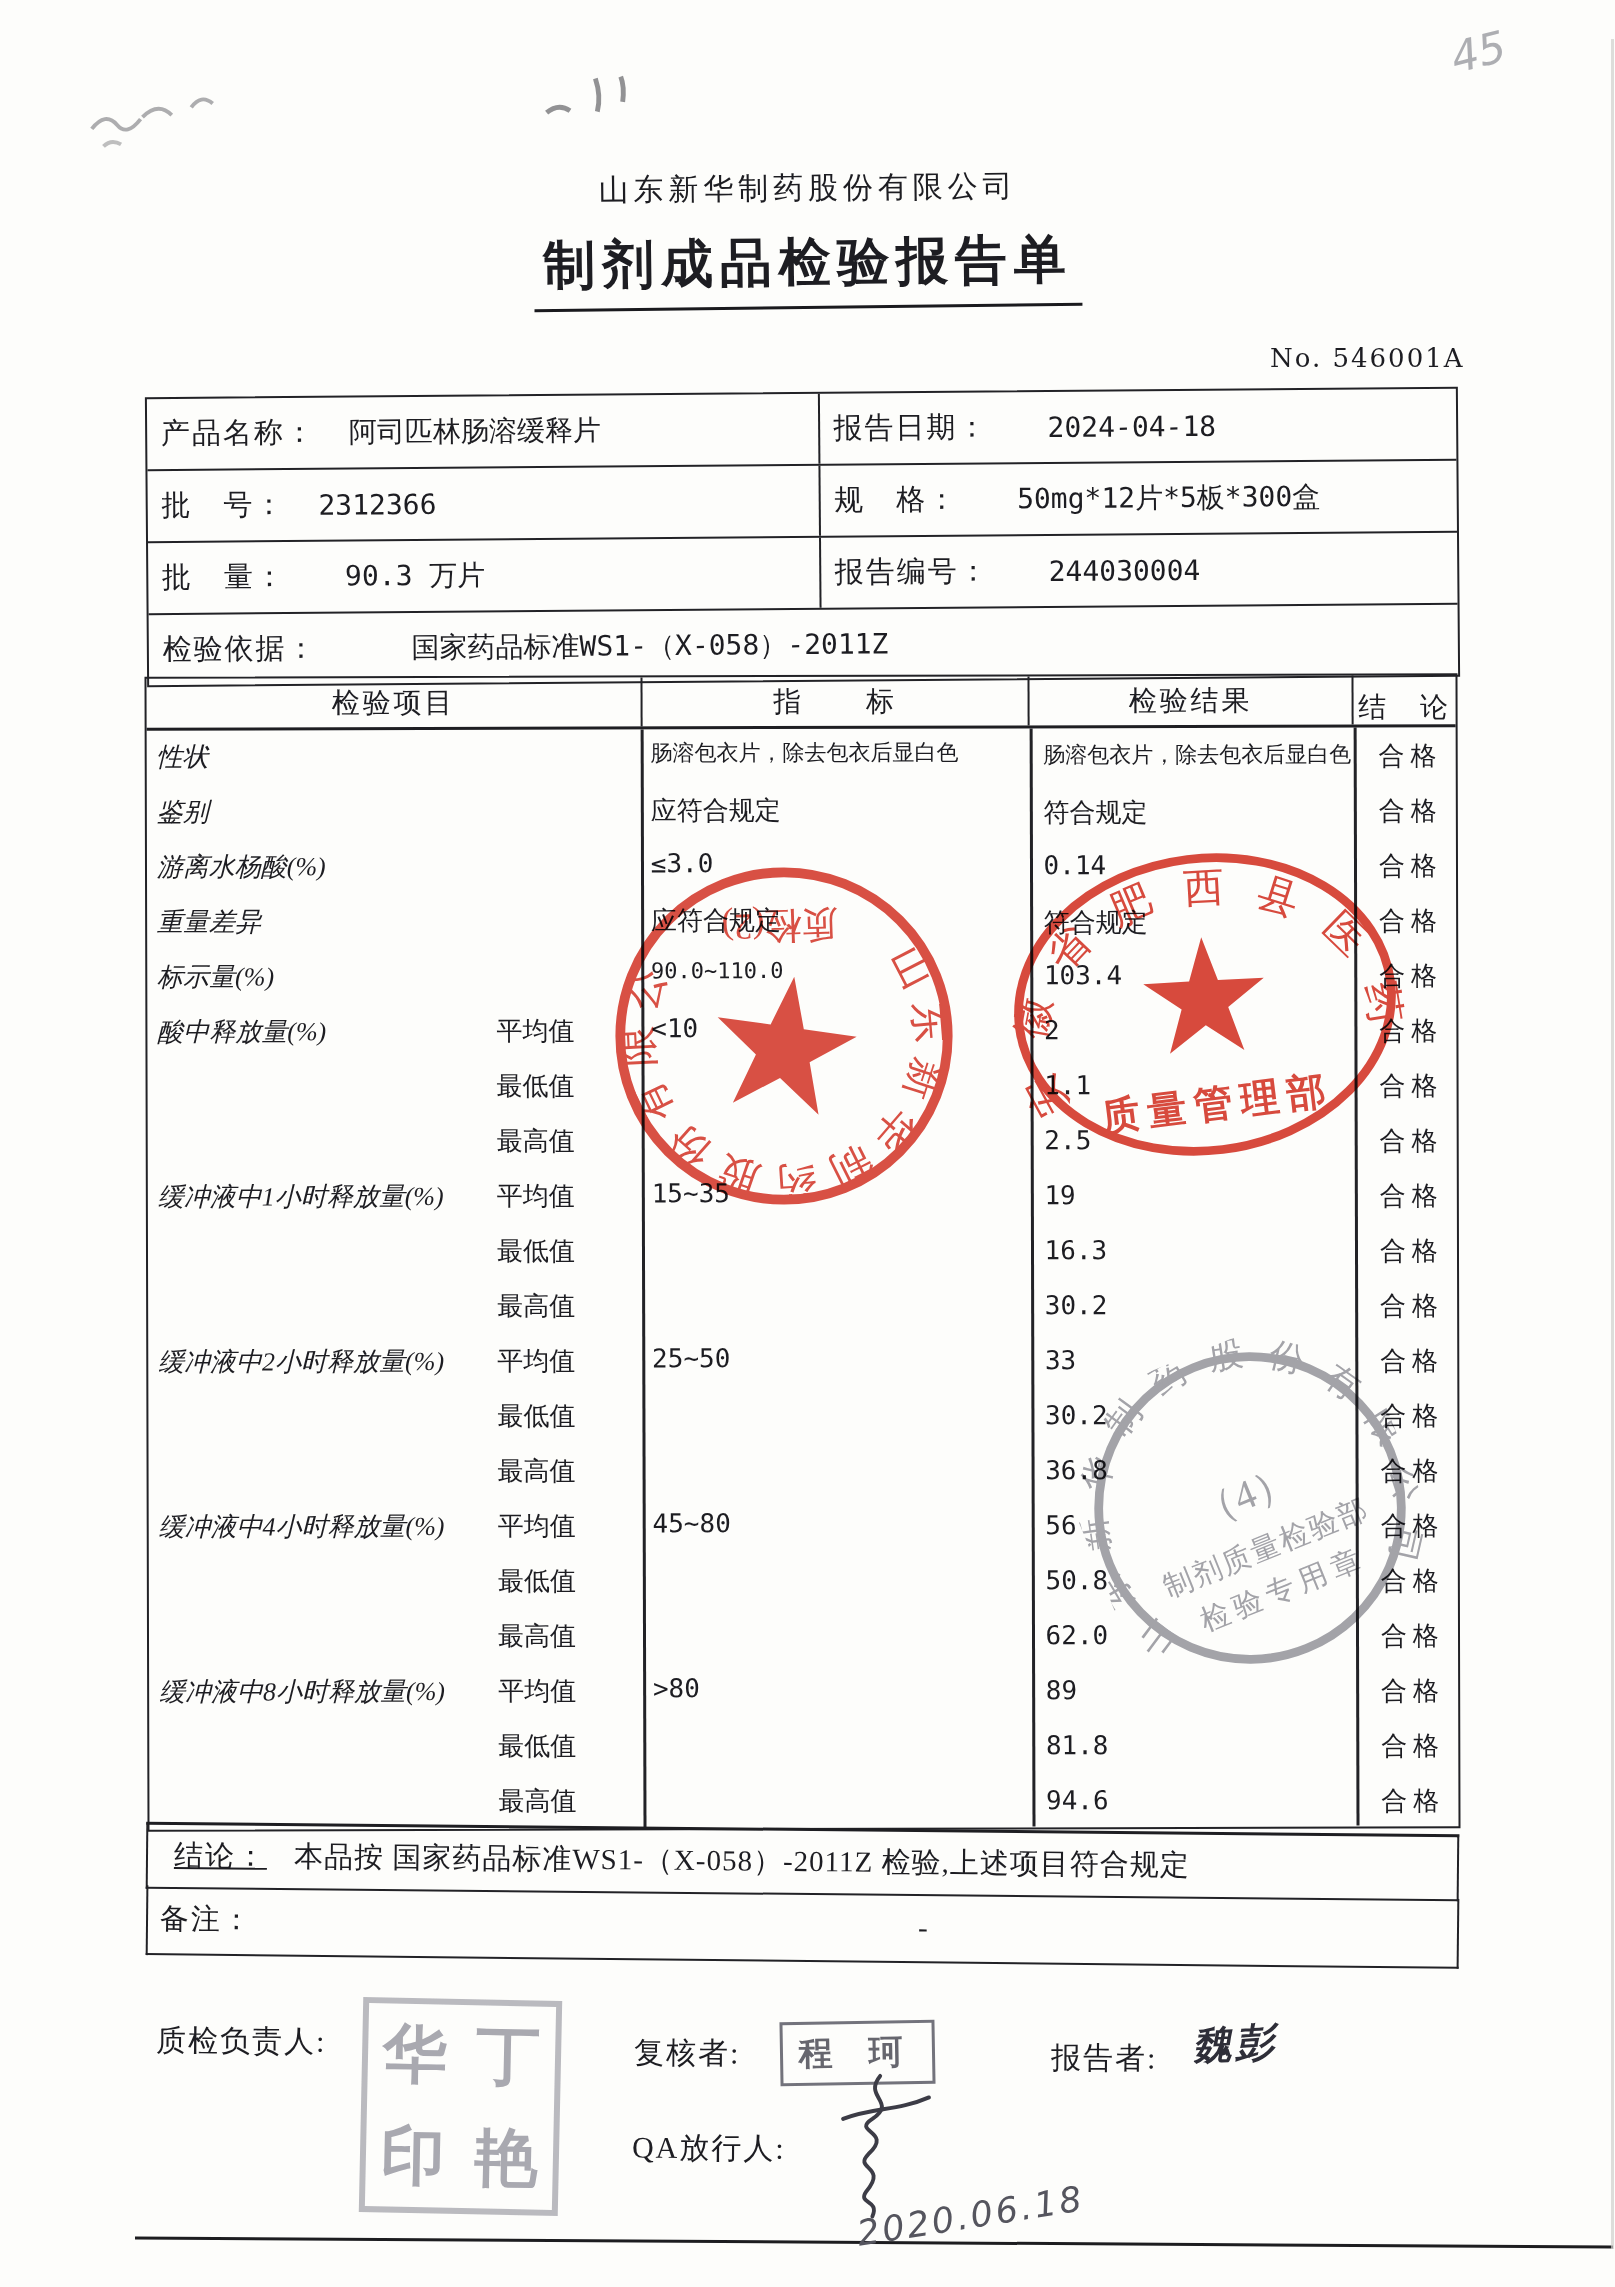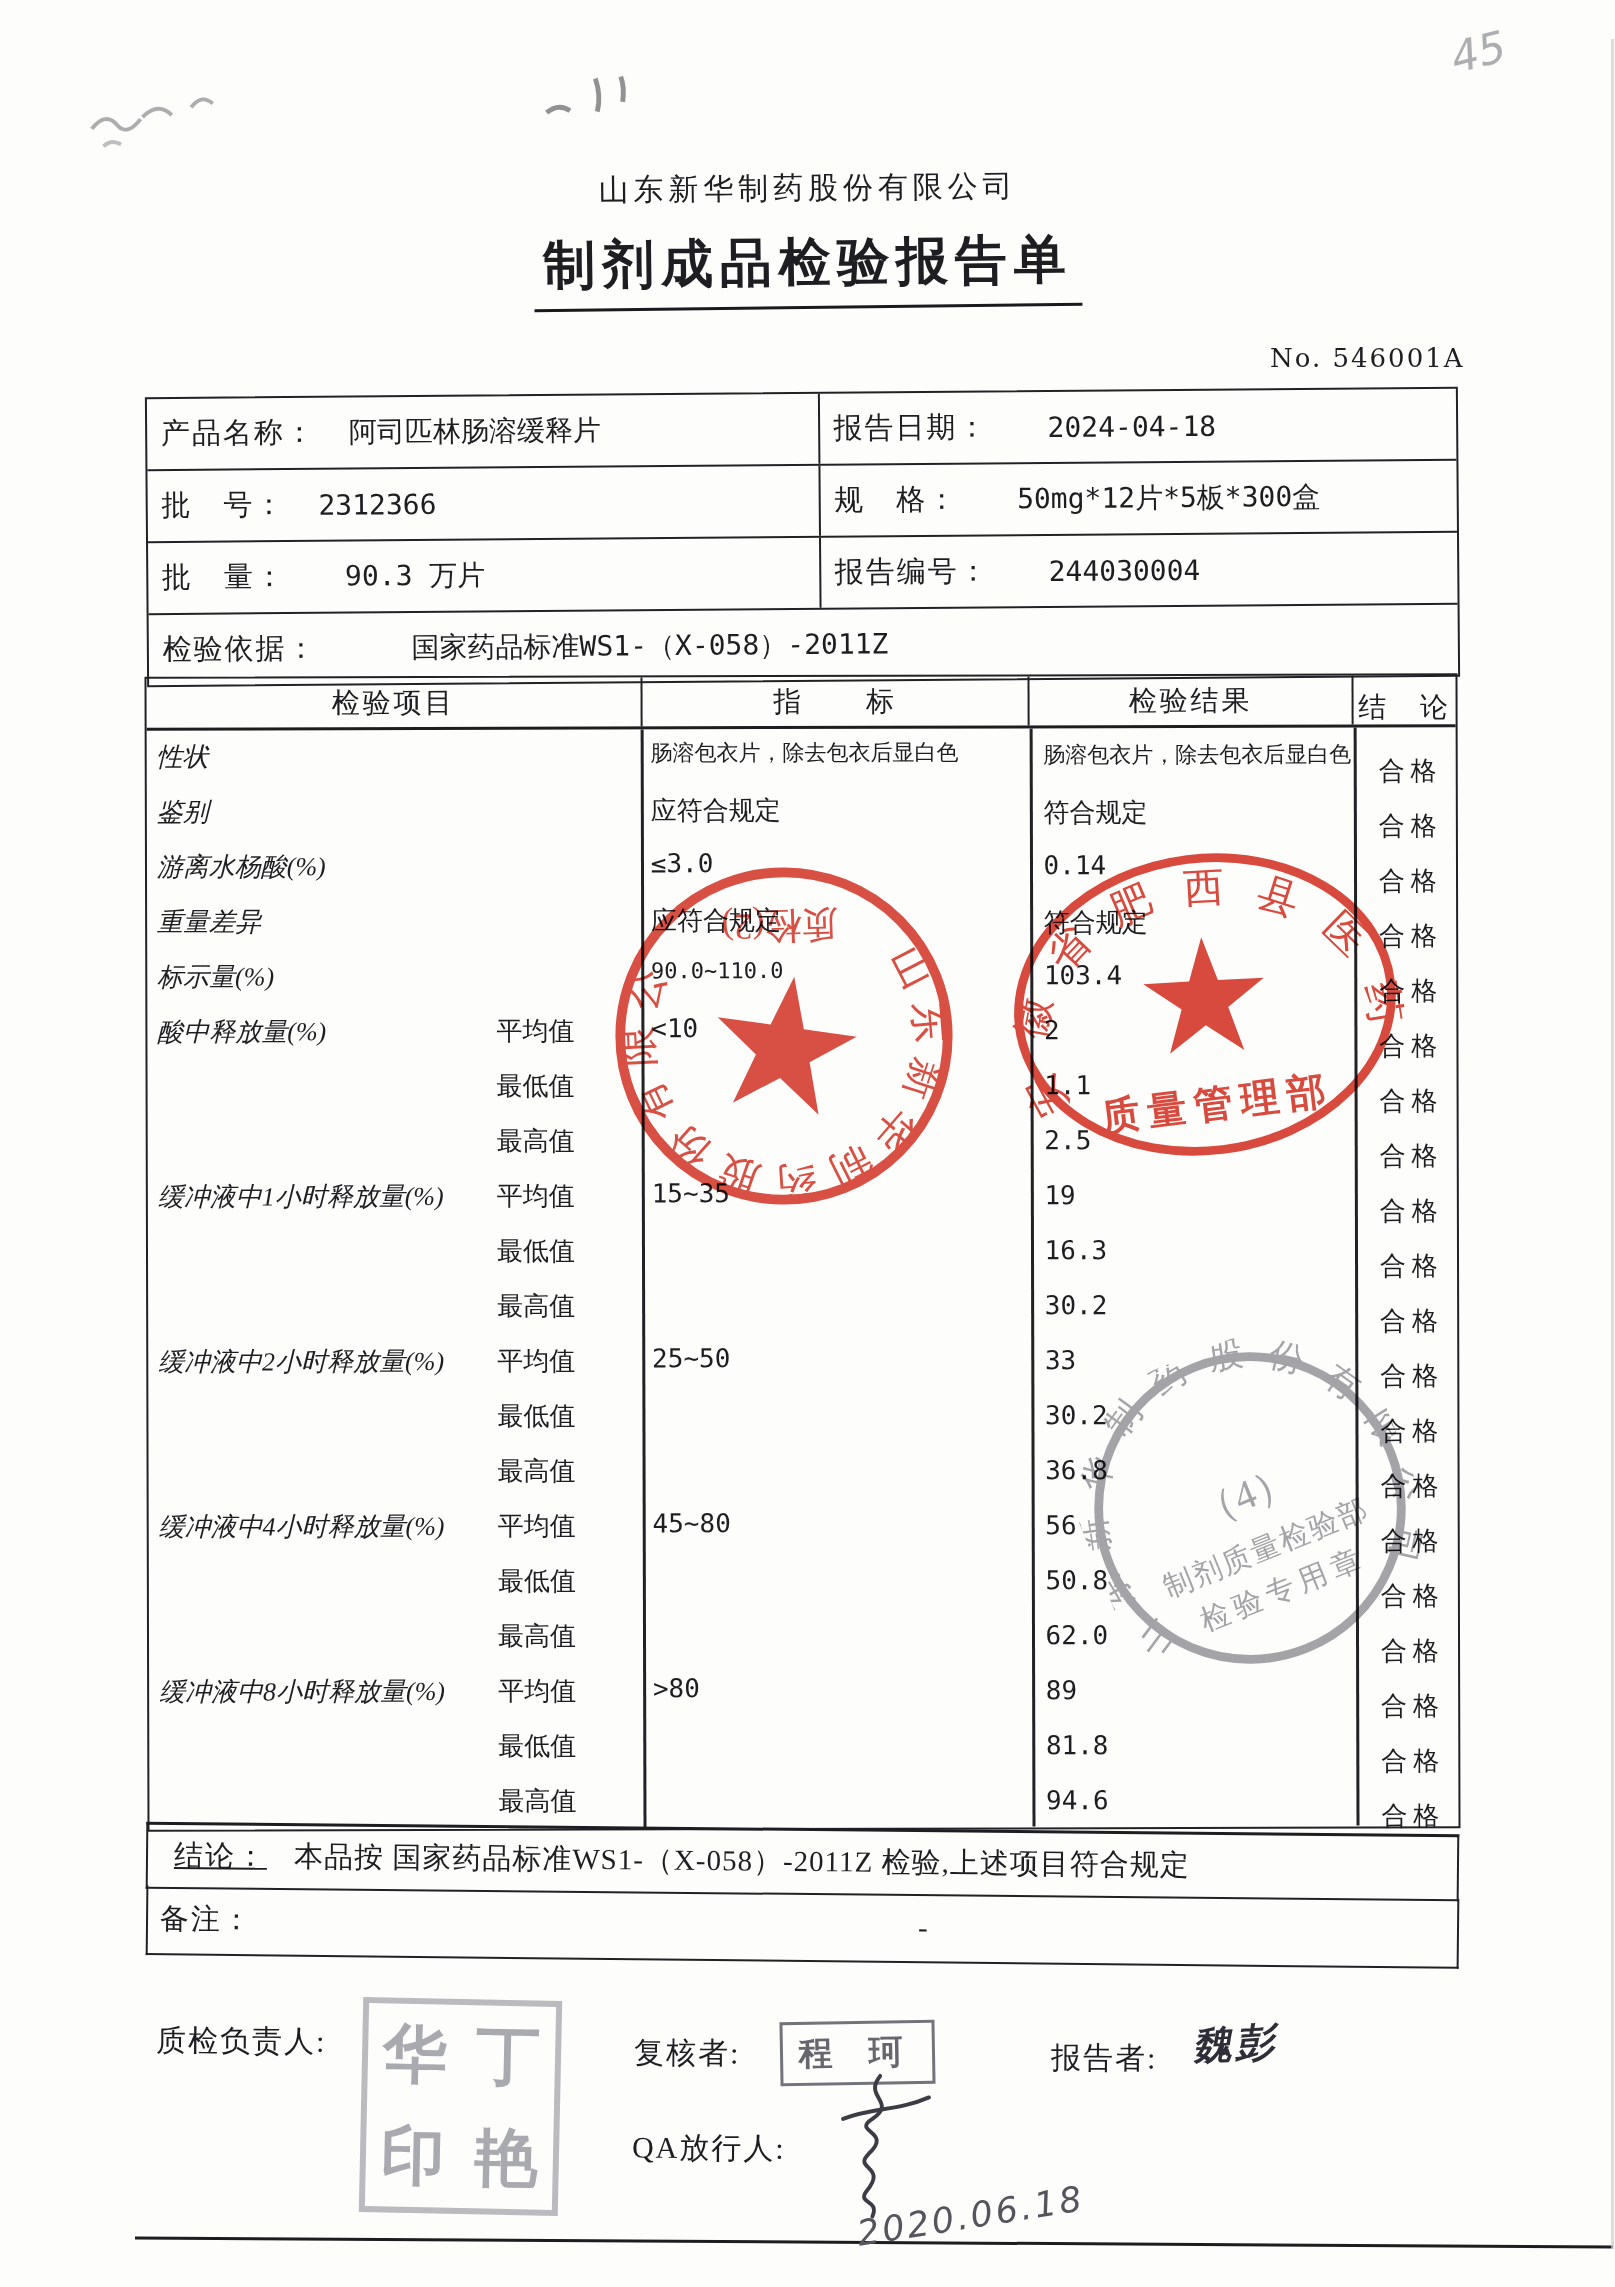--- a/index.html
+++ b/index.html
@@ -38,21 +38,21 @@
   .mt-body{position:relative;height:1098px;}
   .vline{position:absolute;top:0;bottom:0;width:2.9px;background:#222226;}
   .trow{display:flex;height:55px;}
   .trow .cell{position:relative;}
   .c1{width:494px;font-size:26px;padding-top:8.8px;}
   .c1 .item{position:absolute;left:9.8px;white-space:nowrap;font-style:italic;}
   .c1 .sub{position:absolute;left:349px;white-space:nowrap;}
   .c2{width:385px;font-size:26px;padding:8.8px 0 0 9.8px;font-family:"DejaVu Sans Mono","Liberation Serif",monospace;white-space:nowrap;}
   .c3{width:322px;font-size:26px;padding:11.7px 0 0 7.8px;font-family:"DejaVu Sans Mono","Liberation Serif",monospace;white-space:nowrap;}
   .c2.small,.c3.small{font-size:22px;letter-spacing:0;}
-  .c4{flex:1;text-align:center;font-size:26px;padding-top:26px;letter-spacing:5.9px;}
+  .c4{flex:1;text-align:center;font-size:26px;padding-top:11px;letter-spacing:5.9px;}
   
   .concl{left:146px;top:1828px;width:1309px;height:62px;border:2.9px solid #222226;border-top:3.9px solid #1e1e22;
     display:flex;align-items:center;font-size:29px;transform:rotate(0.55deg);}
   .concl .ilabel{margin-left:26px;text-decoration:underline;}
   .concl .ctext{margin-left:27px;letter-spacing:1px;}
   .remark{left:146px;top:1892px;width:1309px;height:68px;border:2.9px solid #222226;border-top:none;
     font-size:29px;transform:rotate(0.6deg);}
   .remark .ilabel{position:absolute;left:11.7px;top:13.7px;}
   .remark .dash{position:absolute;left:770px;top:17.6px;font-size:29px;}
   

